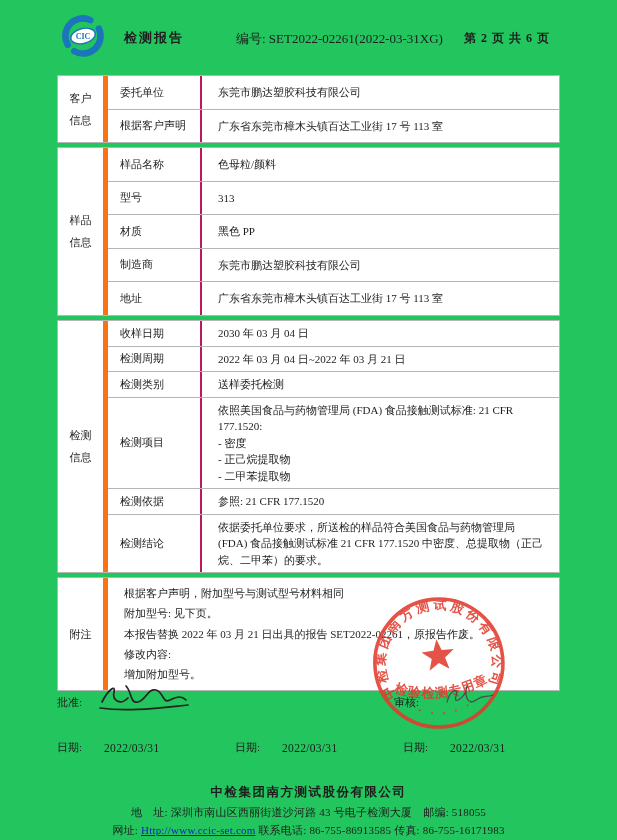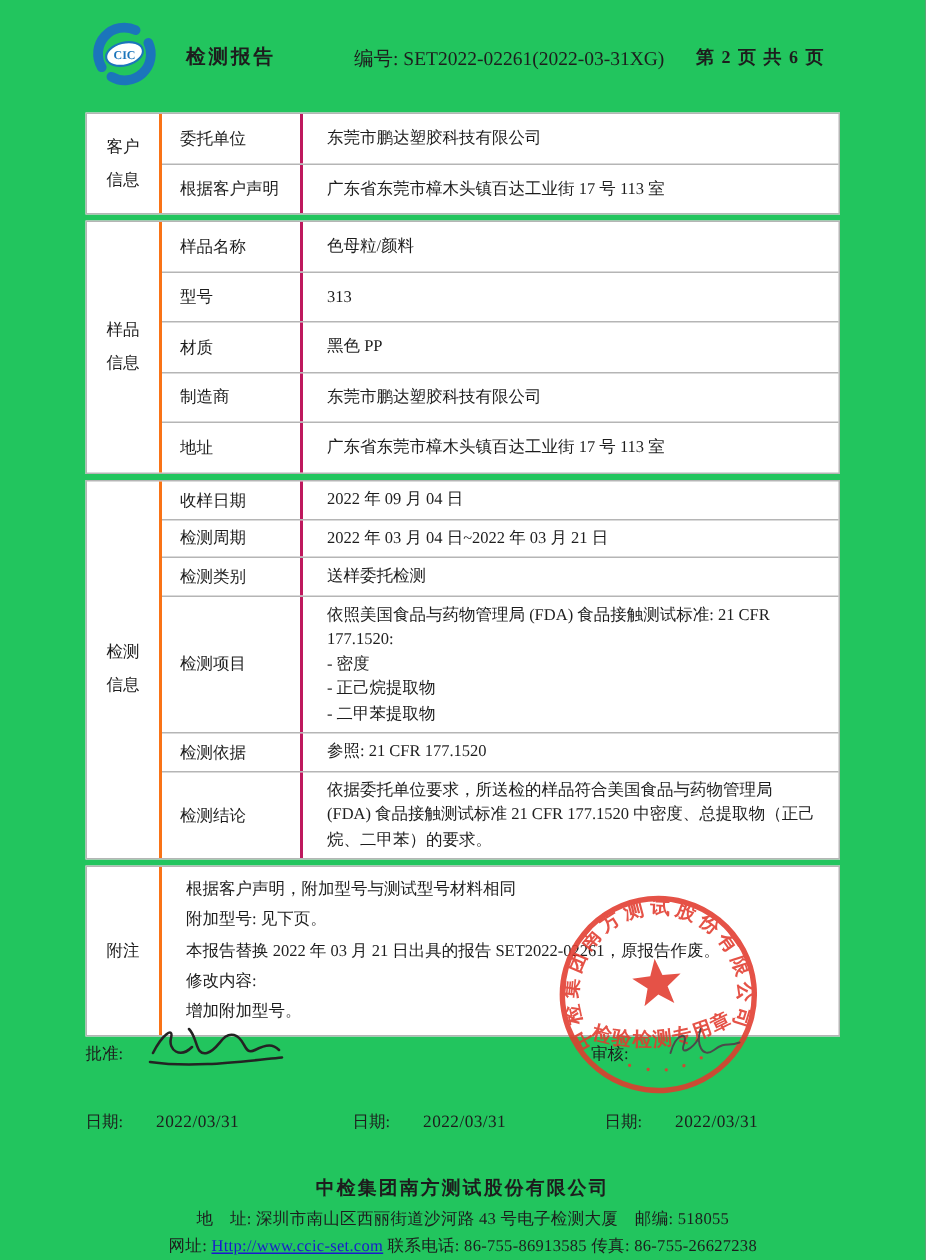--- a/index.html
+++ b/index.html
@@ -18,21 +18,21 @@
   .hdr-logo { position:absolute; left:60px; top:13px; width:46px; height:46px; }
   .hdr-title { position:absolute; left:124px; top:29px; font-weight:bold; font-size:13px; letter-spacing:2px; }
   .hdr-no { position:absolute; left:236px; top:30px; font-weight:normal; font-size:13px; }
   .hdr-page { position:absolute; left:464px; top:30px; font-weight:bold; font-size:12px; letter-spacing:1px; }
   
   .tbl { position:absolute; left:57px; top:75px; width:503px; }
   .sec { display:flex; border:1px solid #b5b5b5; background:#fff; margin-bottom:4px; }
   .cat {
     width:50px; flex:0 0 50px;
     display:flex; align-items:center; justify-content:center;
-    border-right:2px solid #f97316;
+    border-right:5px solid #f97316;
     white-space:pre-line; text-align:right; line-height:2.0;
   }
   .rows { flex:1; display:flex; flex-direction:column; }
   .row { display:flex; border-top:1px solid #b5b5b5; }
   .row:first-child { border-top:none; }
   .lbl {
     width:94px; flex:0 0 94px;
     padding:8px 4px 8px 12px;
     border-right:2px solid #be185d;
     display:flex; align-items:center;
@@ -124,21 +124,21 @@
         </div>
       </div>
     </div>
 
     <div class="sec sec-test">
       <div class="cat">检测
 信息</div>
       <div class="rows">
         <div class="row">
           <div class="lbl">收样日期</div>
-          <div class="val">2022 年 09 月 04 日</div>
+          <div class="val">2030 年 03 月 04 日</div>
         </div>
         <div class="row">
           <div class="lbl">检测周期</div>
           <div class="val">2022 年 03 月 04 日~2022 年 03 月 21 日</div>
         </div>
         <div class="row">
           <div class="lbl">检测类别</div>
           <div class="val">送样委托检测</div>
         </div>
         <div class="row">
@@ -221,16 +221,16 @@
       <div class="date-g date-g3">
         <span>日期:</span>
         <span class="date-val">2022/03/31</span>
       </div>
     </div>
   </div>
 
   <div class="footer">
     <div class="f-company">中检集团南方测试股份有限公司</div>
     <div class="f-line">地　址: 深圳市南山区西丽街道沙河路 43 号电子检测大厦　邮编: 518055</div>
-    <div class="f-line"><span>网址: </span><a class="f-link" href="#">Http://www.ccic-set.com</a><span> 联系电话: 86-755-86913585 传真: 86-755-26627238</span></div>
+    <div class="f-line"><span>网址: </span><a class="f-link" href="#">Http://www.ccic-set.com</a><span> 联系电话: 86-755-86913585 传真: 86-755-16171983</span></div>
   </div>
 
 </div>
 
 </body></html>

